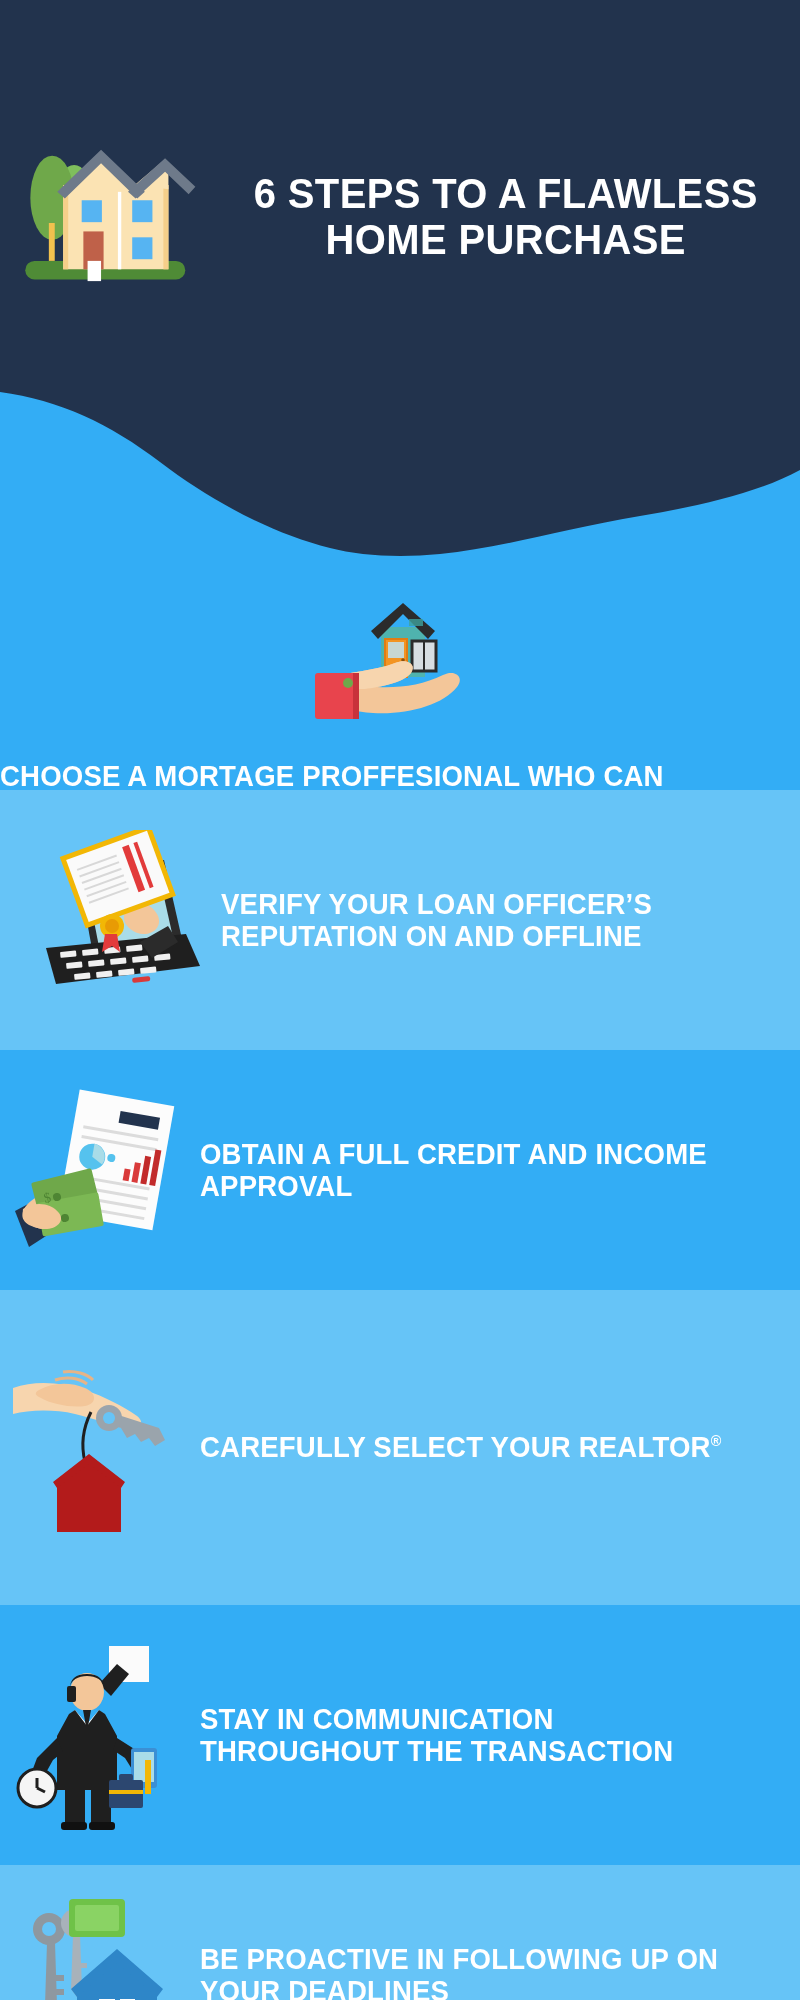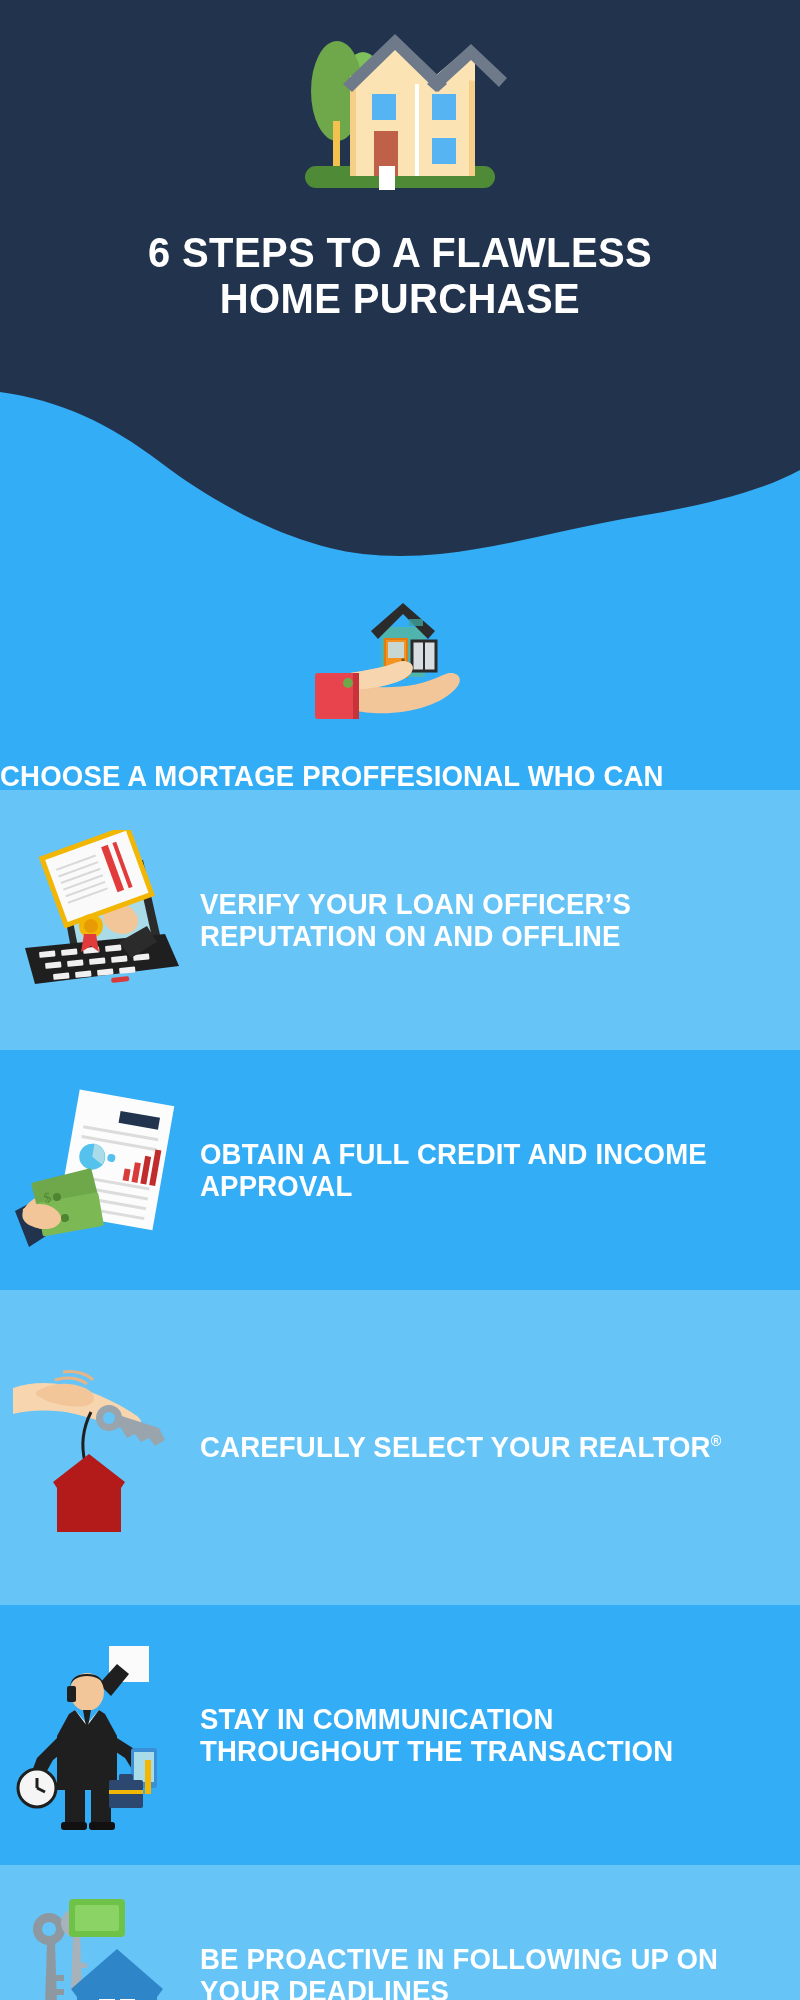--- a/index.html
+++ b/index.html
@@ -30,21 +30,21 @@
     top:0; left:0;
     width:800px;
     height:560px;
   }
   .header-inner {
     position:absolute;
     top:0; left:0;
     width:800px;
     height:420px;
     display:flex;
-    flex-direction:column;
+    flex-direction:row;
     align-items:center;
     justify-content:flex-start;
     z-index:3;
   }
   .house-art {
     margin-top:26px;
     width:250px;
     height:190px;
   }
   .title {
@@ -97,21 +97,21 @@
     transform-origin:left center;
   }
   .row-text sup {
     font-size:0.52em;
     vertical-align:super;
     font-weight:bold;
   }
 
   
   #row-1 { height:230px;flex-direction:column; }
-  #row-2 { height:260px; }
+  #row-2 { height:260px;padding-left:21px; }
   #row-3 { height:240px; }
   #row-4 { height:315px; }
   #row-5 { height:260px; }
   #row-6 { height:220px; }
 </style>
 </head>
 <body>
 
 <div class="infographic">
 

